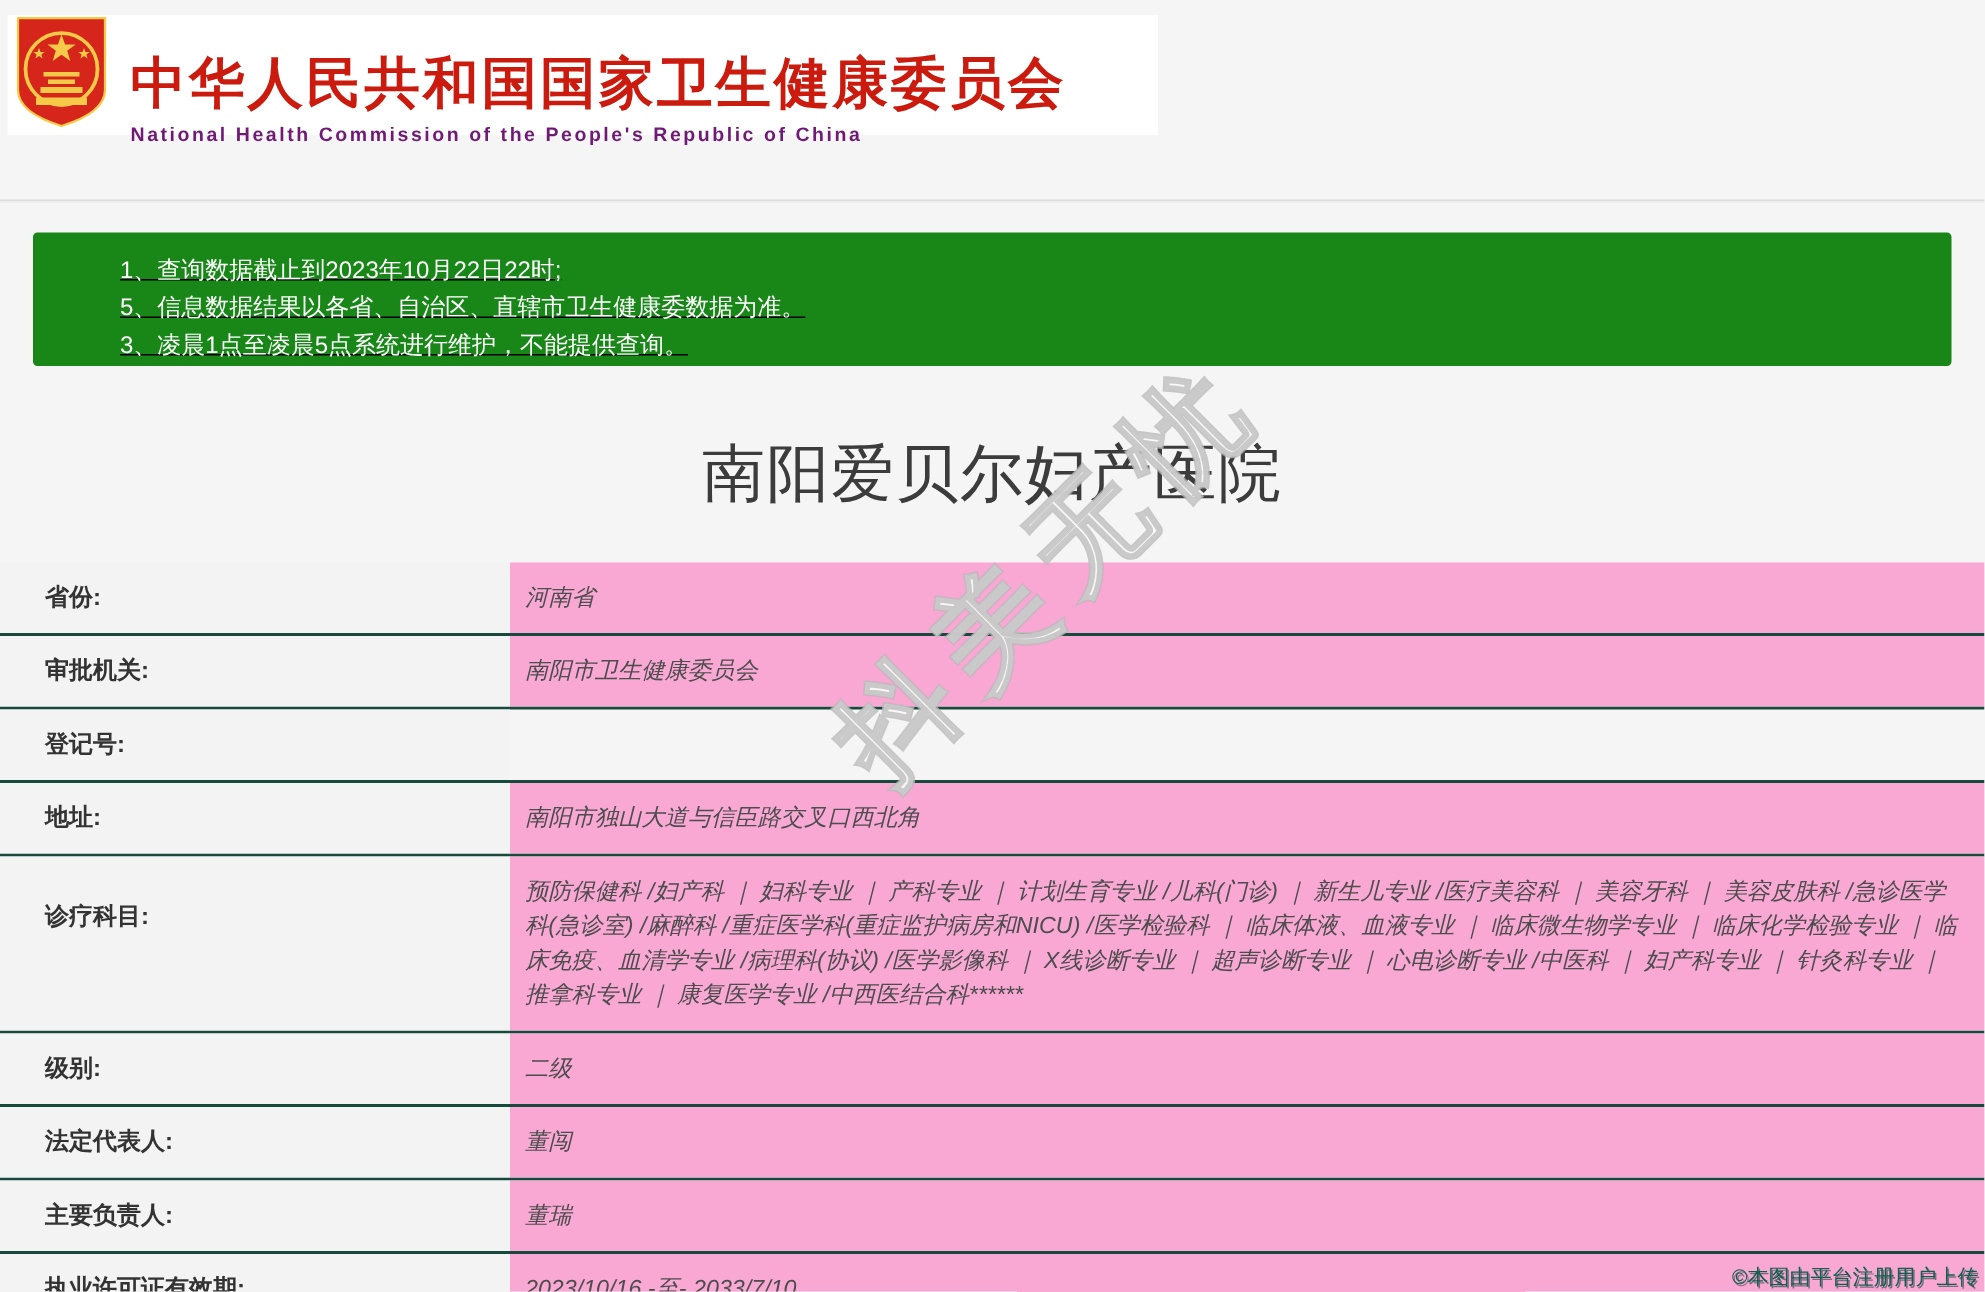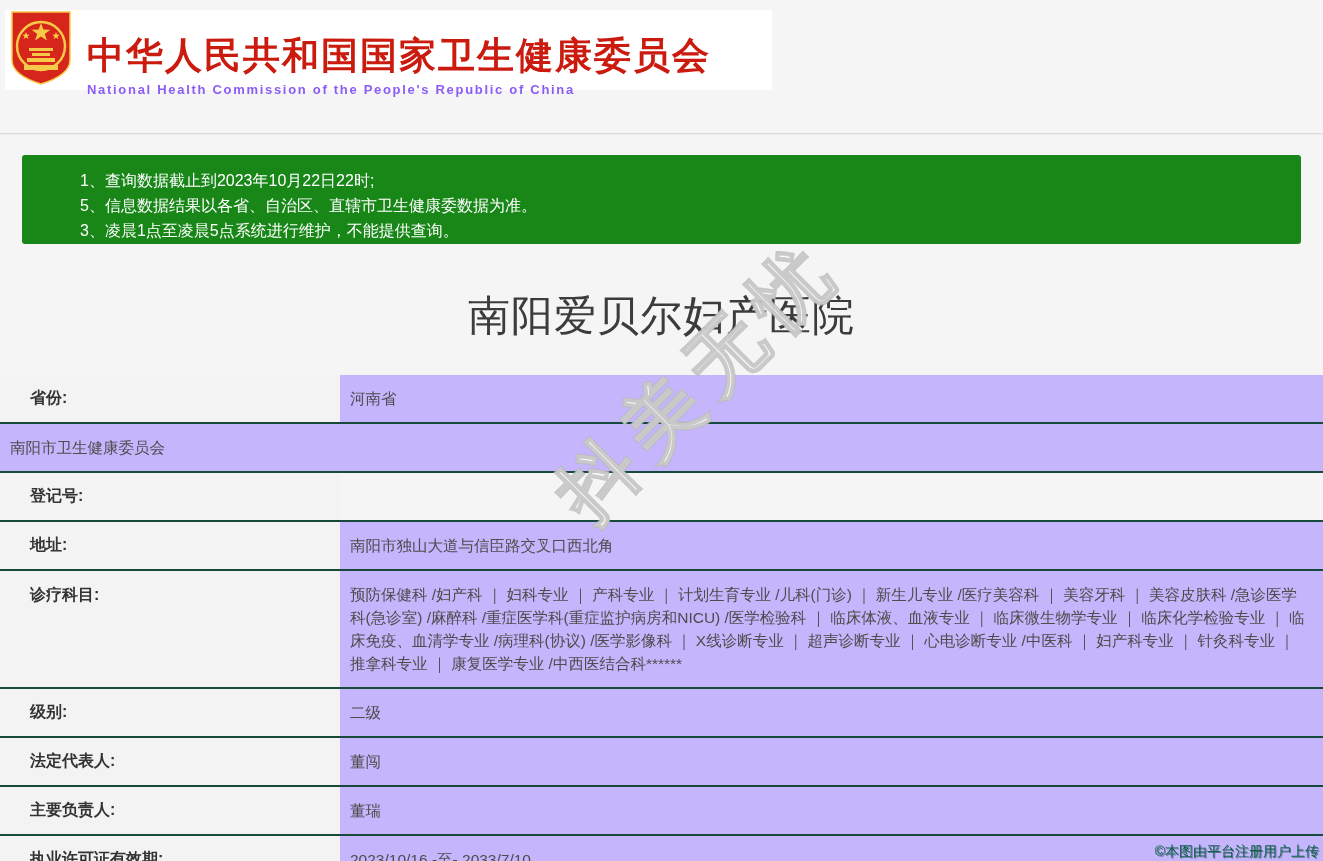--- a/index.html
+++ b/index.html
@@ -19,32 +19,33 @@
   }
   .emblem{flex:0 0 auto;margin-left:4px;}
   .banner-text{margin-left:14px;}
   .title-cn{
     font-size:37px;font-weight:bold;letter-spacing:2px;
     color:#cb1a0e;line-height:1.1;white-space:nowrap;margin-top:33px;
   }
   .title-en{
     margin-top:5px;
     font-size:13px;font-weight:bold;letter-spacing:1.7px;
-    color:#8b5cf6;white-space:nowrap;
+    color:#701a75;white-space:nowrap;
   }
   .divider{
     position:absolute;left:0;top:133px;width:100%;
     border-top:1px solid #dcdcdc;border-bottom:1px solid #ececec;
   }
   
   .notice{
     position:absolute;left:22px;top:155px;right:22px;height:89px;
     background:#188718;border-radius:3px;
     box-sizing:border-box;
     padding:13px 12px 0 58px;
+    text-decoration:underline;
   }
   .notice-line{
     color:#ffffff;font-size:16px;line-height:25px;white-space:nowrap;
   }
   
   .hospital-title{
     position:absolute;left:0;top:288px;width:100%;
     text-align:center;
     font-size:42px;font-weight:400;letter-spacing:1px;color:#3c3c3c;
   }
@@ -58,24 +59,25 @@
   }
   .row:last-child{border-bottom:3px solid #1b6a52;}
   .cell{box-sizing:border-box;display:flex;align-items:center;}
   .cell.label{
     flex:0 0 340px;background:#f3f3f3;
     padding:12px 10px 12px 30px;
     font-size:16px;font-weight:bold;color:#333333;
     min-height:47px;
   }
   .cell.value{
-    flex:1 1 auto;background:#c4b5fd;
+    flex:1 1 auto;background:#f9a8d4;
     padding:12px 18px 12px 10px;
     font-size:15.5px;color:#4d4d4d;line-height:23px;
     min-height:47px;
+    font-style:italic;
   }
   
   .watermark{
     position:absolute;left:505px;top:330px;width:390px;
     text-align:center;
     transform:rotate(-45deg);
     font-size:76px;letter-spacing:14px;font-weight:bold;
     color:rgba(255,255,255,0.88);
     -webkit-text-stroke:2px rgba(185,185,185,0.75);
     text-shadow:0 0 1px rgba(170,170,170,0.6);
@@ -124,34 +126,35 @@
 <div class="hospital-title">南阳爱贝尔妇产医院</div>
 
 <div class="details">
 
   <div class="row">
     <div class="cell label">省份:</div>
     <div class="cell value">河南省</div>
   </div>
 
   <div class="row">
+    <div class="cell label">审批机关:</div>
     <div class="cell value">南阳市卫生健康委员会</div>
   </div>
 
   <div class="row">
     <div class="cell label">登记号:</div>
   </div>
 
   <div class="row">
     <div class="cell label">地址:</div>
     <div class="cell value">南阳市独山大道与信臣路交叉口西北角</div>
   </div>
 
   <div class="row">
-    <div class="cell label" style="align-items:flex-start;padding-top:14px;">诊疗科目:</div>
+    <div class="cell label" style="align-items:flex-start;padding-top:30px;">诊疗科目:</div>
     <div class="cell value">预防保健科 /妇产科 ｜ 妇科专业 ｜ 产科专业 ｜ 计划生育专业 /儿科(门诊) ｜ 新生儿专业 /医疗美容科 ｜ 美容牙科 ｜ 美容皮肤科 /急诊医学科(急诊室) /麻醉科 /重症医学科(重症监护病房和NICU) /医学检验科 ｜ 临床体液、血液专业 ｜ 临床微生物学专业 ｜ 临床化学检验专业 ｜ 临床免疫、血清学专业 /病理科(协议) /医学影像科 ｜ X线诊断专业 ｜ 超声诊断专业 ｜ 心电诊断专业 /中医科 ｜ 妇产科专业 ｜ 针灸科专业 ｜ 推拿科专业 ｜ 康复医学专业 /中西医结合科******</div>
   </div>
 
   <div class="row">
     <div class="cell label">级别:</div>
     <div class="cell value">二级</div>
   </div>
 
   <div class="row">
     <div class="cell label">法定代表人:</div>

